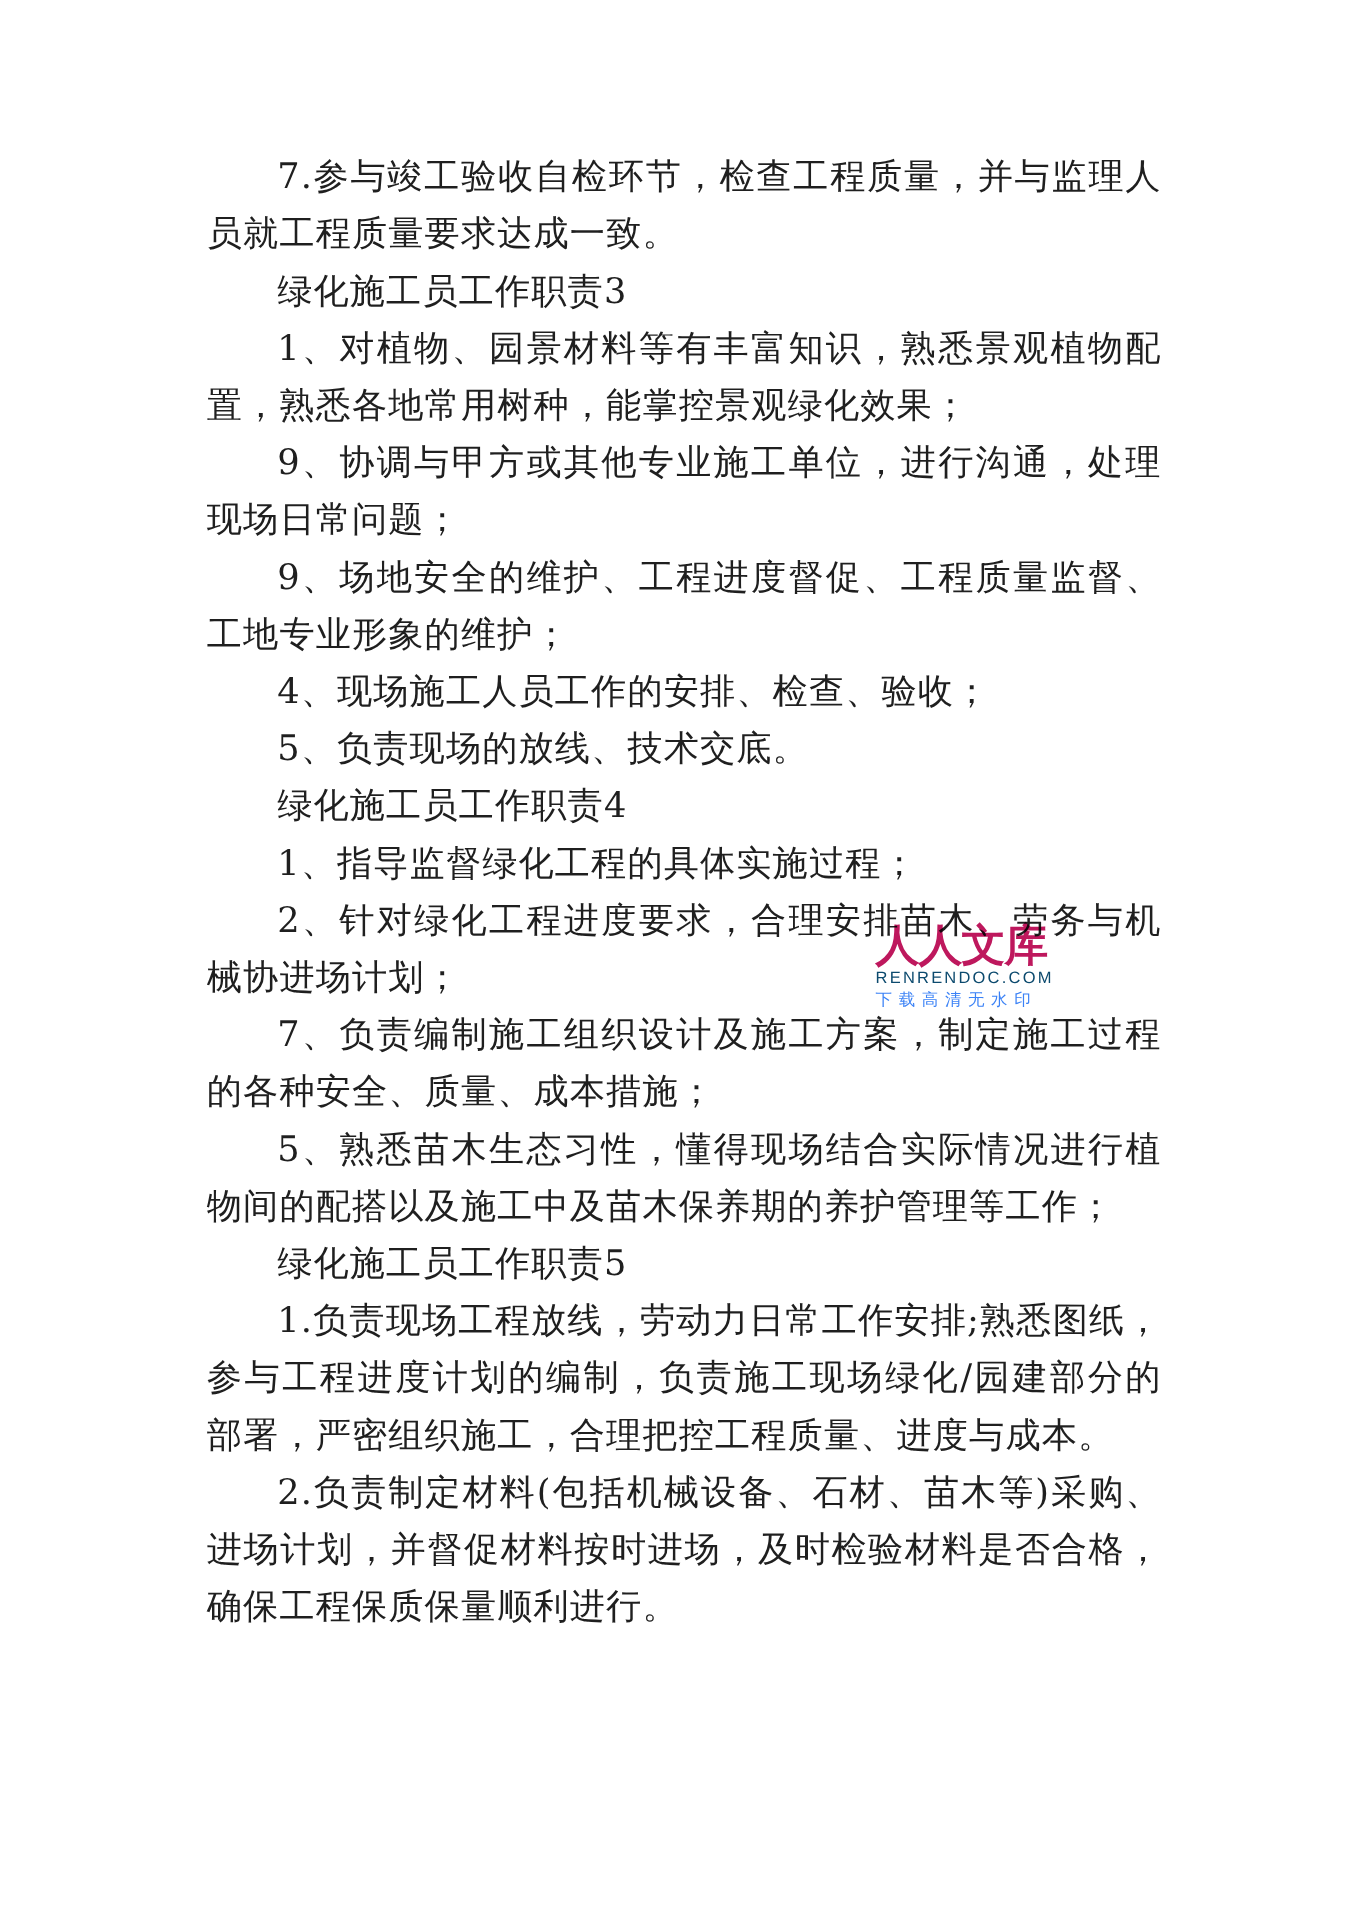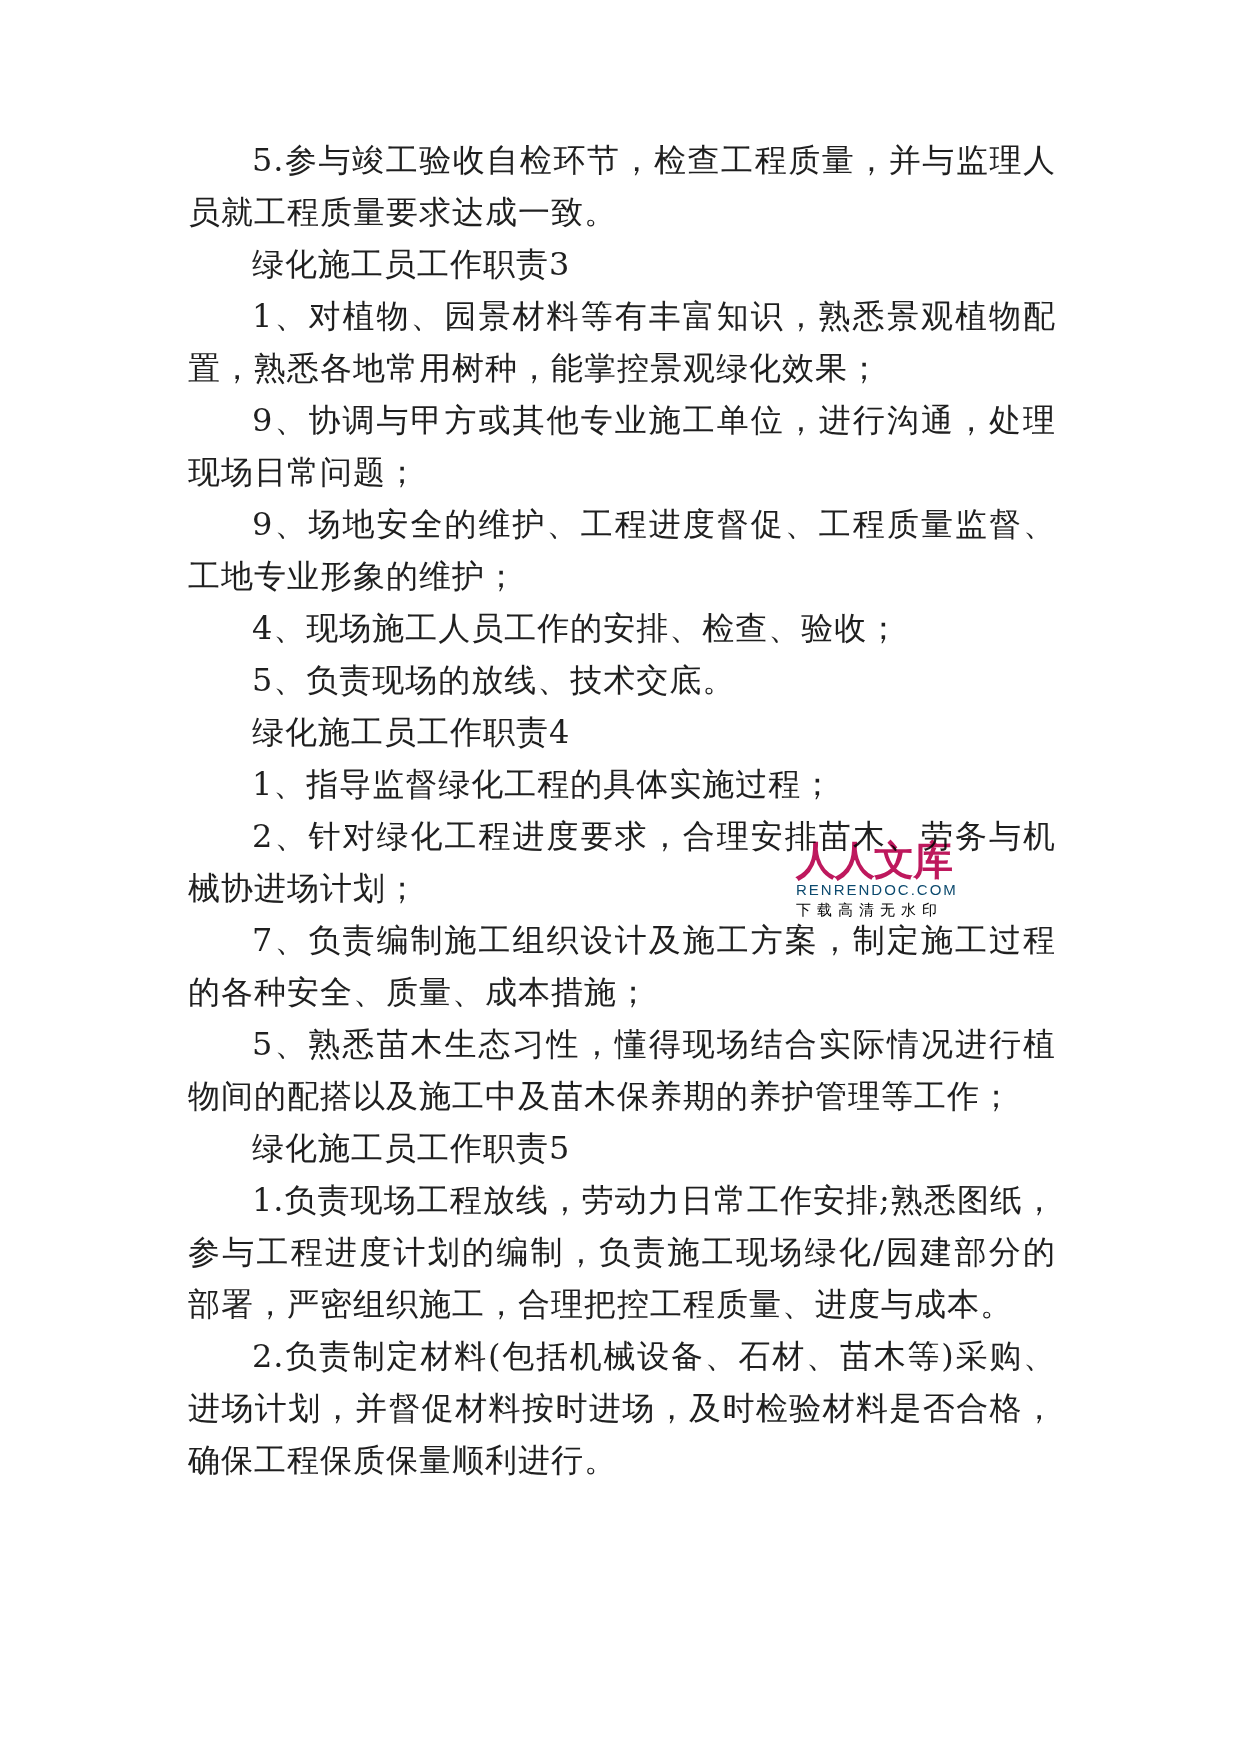--- a/index.html
+++ b/index.html
@@ -55,31 +55,31 @@
     line-height: 16px;
     letter-spacing: 2px;
     color: #0c4a6e;
     font-family: "Liberation Sans", "DejaVu Sans", sans-serif;
   }
   .wm-slogan {
     margin-top: 4px;
     font-size: 15px;
     line-height: 16px;
     letter-spacing: 6px;
-    color: #000000;
+    color: #3b82f6;
     font-family: "Liberation Sans", "DejaVu Sans", sans-serif;
   }
 </style>
 </head>
 <body>
 
 <div class="page">
 
   <div class="content">
-    <p class="para">5.参与竣工验收自检环节，检查工程质量，并与监理人员就工程质量要求达成一致。</p>
+    <p class="para">7.参与竣工验收自检环节，检查工程质量，并与监理人员就工程质量要求达成一致。</p>
     <p class="para">绿化施工员工作职责3</p>
     <p class="para">1、对植物、园景材料等有丰富知识，熟悉景观植物配置，熟悉各地常用树种，能掌控景观绿化效果；</p>
     <p class="para">9、协调与甲方或其他专业施工单位，进行沟通，处理现场日常问题；</p>
     <p class="para">9、场地安全的维护、工程进度督促、工程质量监督、工地专业形象的维护；</p>
     <p class="para">4、现场施工人员工作的安排、检查、验收；</p>
     <p class="para">5、负责现场的放线、技术交底。</p>
     <p class="para">绿化施工员工作职责4</p>
     <p class="para">1、指导监督绿化工程的具体实施过程；</p>
     <p class="para">2、针对绿化工程进度要求，合理安排苗木、劳务与机械协进场计划；</p>
     <p class="para">7、负责编制施工组织设计及施工方案，制定施工过程的各种安全、质量、成本措施；</p>

